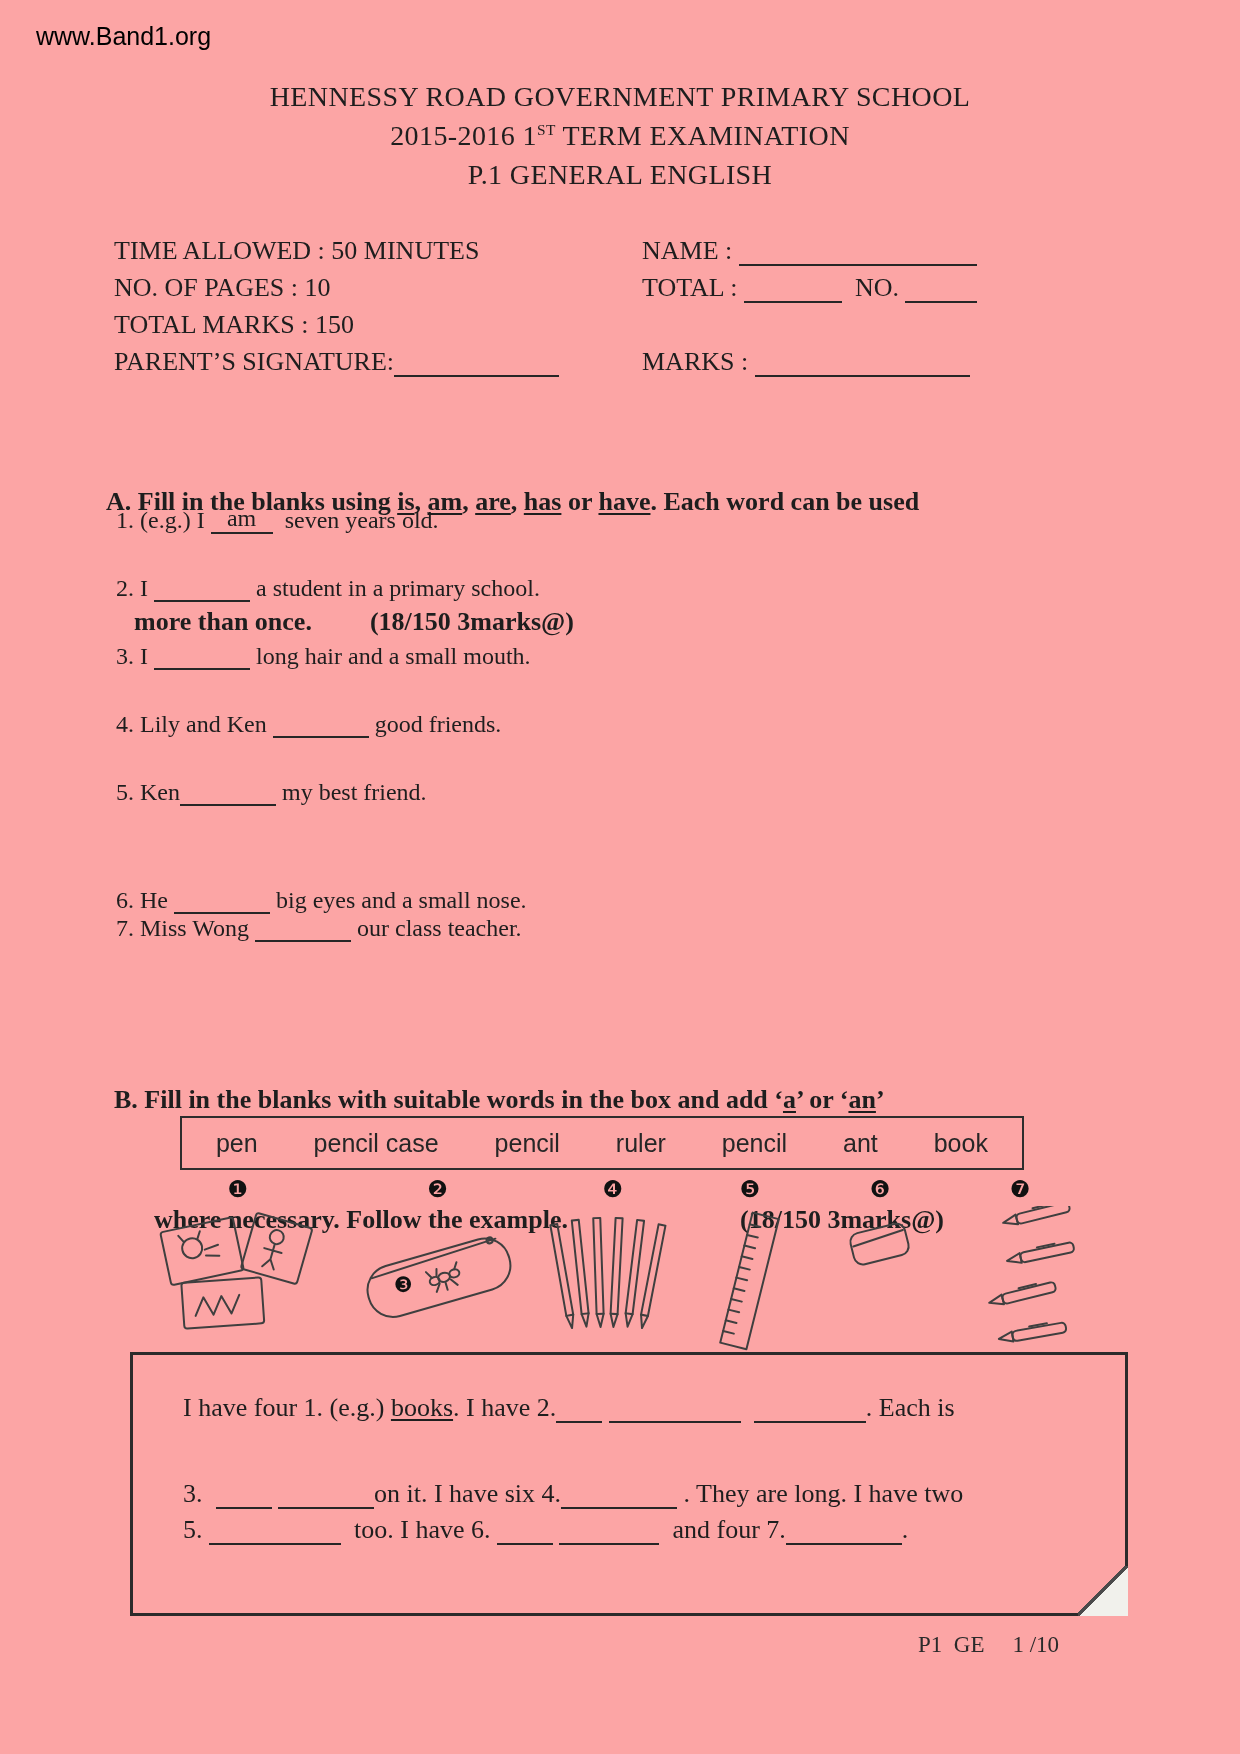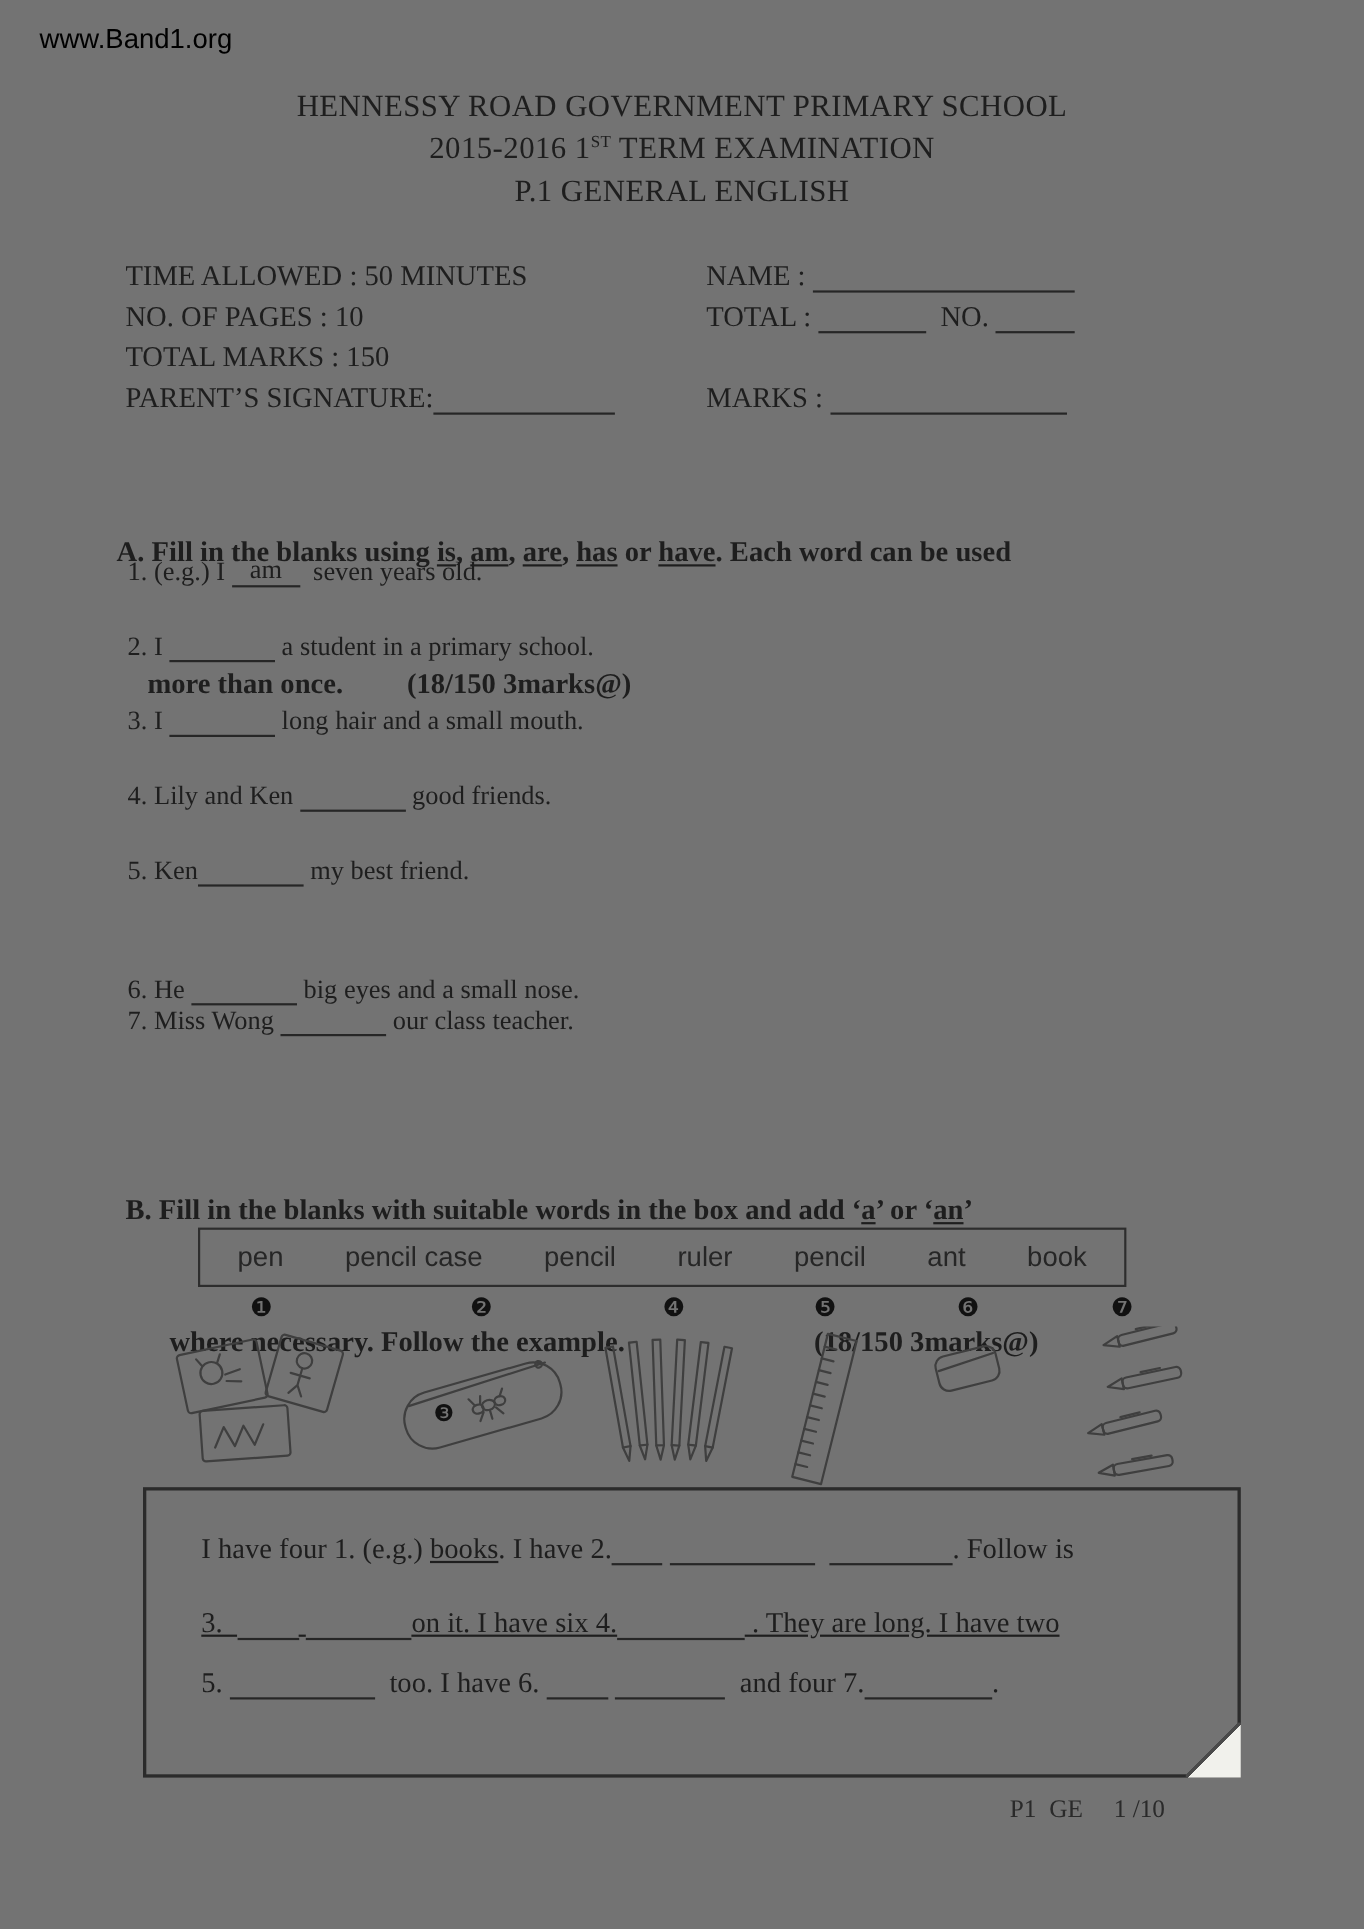--- a/index.html
+++ b/index.html
@@ -1,17 +1,17 @@
 <!DOCTYPE html>
 <html><head>
 <meta charset="utf-8">
 <style>
   html,body{margin:0;padding:0;}
   body{background:#d9d9d9;}
-  .page{position:relative;width:1240px;height:1754px;margin:0 auto;background:#737373;
+  .page{position:relative;width:1240px;height:1754px;margin:0 auto;background:#fca5a5;
         font-family:"Liberation Serif",serif;color:#1e1e1e;overflow:hidden;}
 
   .watermark{position:absolute;left:36px;top:22px;font-family:"Liberation Sans",sans-serif;
              font-size:25px;color:#000;}
 
   .hdr{position:absolute;top:74px;left:0;width:100%;text-align:center;font-size:28px;letter-spacing:.4px;}
   .hdr .line{margin-top:7px;}
   sup{font-size:.55em;}
 
   .info{position:absolute;font-size:26px;}
@@ -46,21 +46,21 @@
   .imgrow{position:absolute;top:1176px;left:140px;width:960px;display:flex;align-items:flex-start;}
   .img-cell{display:flex;flex-direction:column;align-items:center;}
   .img-label{font-family:"DejaVu Sans",sans-serif;font-size:23px;height:30px;color:#111;}
   svg{display:block;}
   .sk{stroke:#3f3f3f;stroke-width:2;fill:none;stroke-linecap:round;stroke-linejoin:round;}
 
   .pbox{position:absolute;top:1352px;left:130px;width:992px;height:258px;border:3px solid #2b2b2b;
         font-size:26px;}
   .pline{position:absolute;left:50px;white-space:pre;}
   .pl1{top:38px;}
-  .pl2{top:106px;text-decoration:underline;}
+  .pl2{top:124px;}
   .pl3{top:160px;}
   .pb{display:inline-block;border-bottom:2px solid #262626;height:26px;vertical-align:bottom;}
   .fold{position:absolute;right:-3px;bottom:-3px;width:50px;height:50px;
         background:linear-gradient(to bottom right,rgba(0,0,0,0) 47%,#4a4a4a 47%,#4a4a4a 52%,#f1f1ec 52%);}
 
   .footer{position:absolute;top:1632px;left:918px;font-size:23px;white-space:pre;color:#2a2a2a;}
   .footer .pageno{margin-left:28px;}
 </style>
 </head>
 <body>
@@ -229,21 +229,21 @@
             <polygon points="0,5 14,0 14,10"></polygon>
             <rect x="14" y="0" width="54" height="10" rx="4"></rect>
             <path d="M32 -2 h18"></path>
           </g>
       </svg>
     </div>
 
   </div>
 
   <div class="pbox">
-    <div class="pline pl1"><span>I have four 1. (e.g.) </span><span class="u">books</span><span>. I have 2.</span><span class="pb" style="width:46px;"></span><span> </span><span class="pb" style="width:132px;"></span><span>  </span><span class="pb" style="width:112px;"></span><span>. Follow is</span></div>
+    <div class="pline pl1"><span>I have four 1. (e.g.) </span><span class="u">books</span><span>. I have 2.</span><span class="pb" style="width:46px;"></span><span> </span><span class="pb" style="width:132px;"></span><span>  </span><span class="pb" style="width:112px;"></span><span>. Each is</span></div>
     <div class="pline pl2"><span>3.  </span><span class="pb" style="width:56px;"></span><span> </span><span class="pb" style="width:96px;"></span><span>on it. I have six 4.</span><span class="pb" style="width:116px;"></span><span> . They are long. I have two</span></div>
     <div class="pline pl3"><span>5. </span><span class="pb" style="width:132px;"></span><span>  too. I have 6. </span><span class="pb" style="width:56px;"></span><span> </span><span class="pb" style="width:100px;"></span><span>  and four 7.</span><span class="pb" style="width:116px;"></span><span>.</span></div>
     <div class="fold"></div>
   </div>
 
   <div class="footer"><span>P1  GE</span><span class="pageno">1 /10</span></div>
 
 </div>
 
 </body></html>

